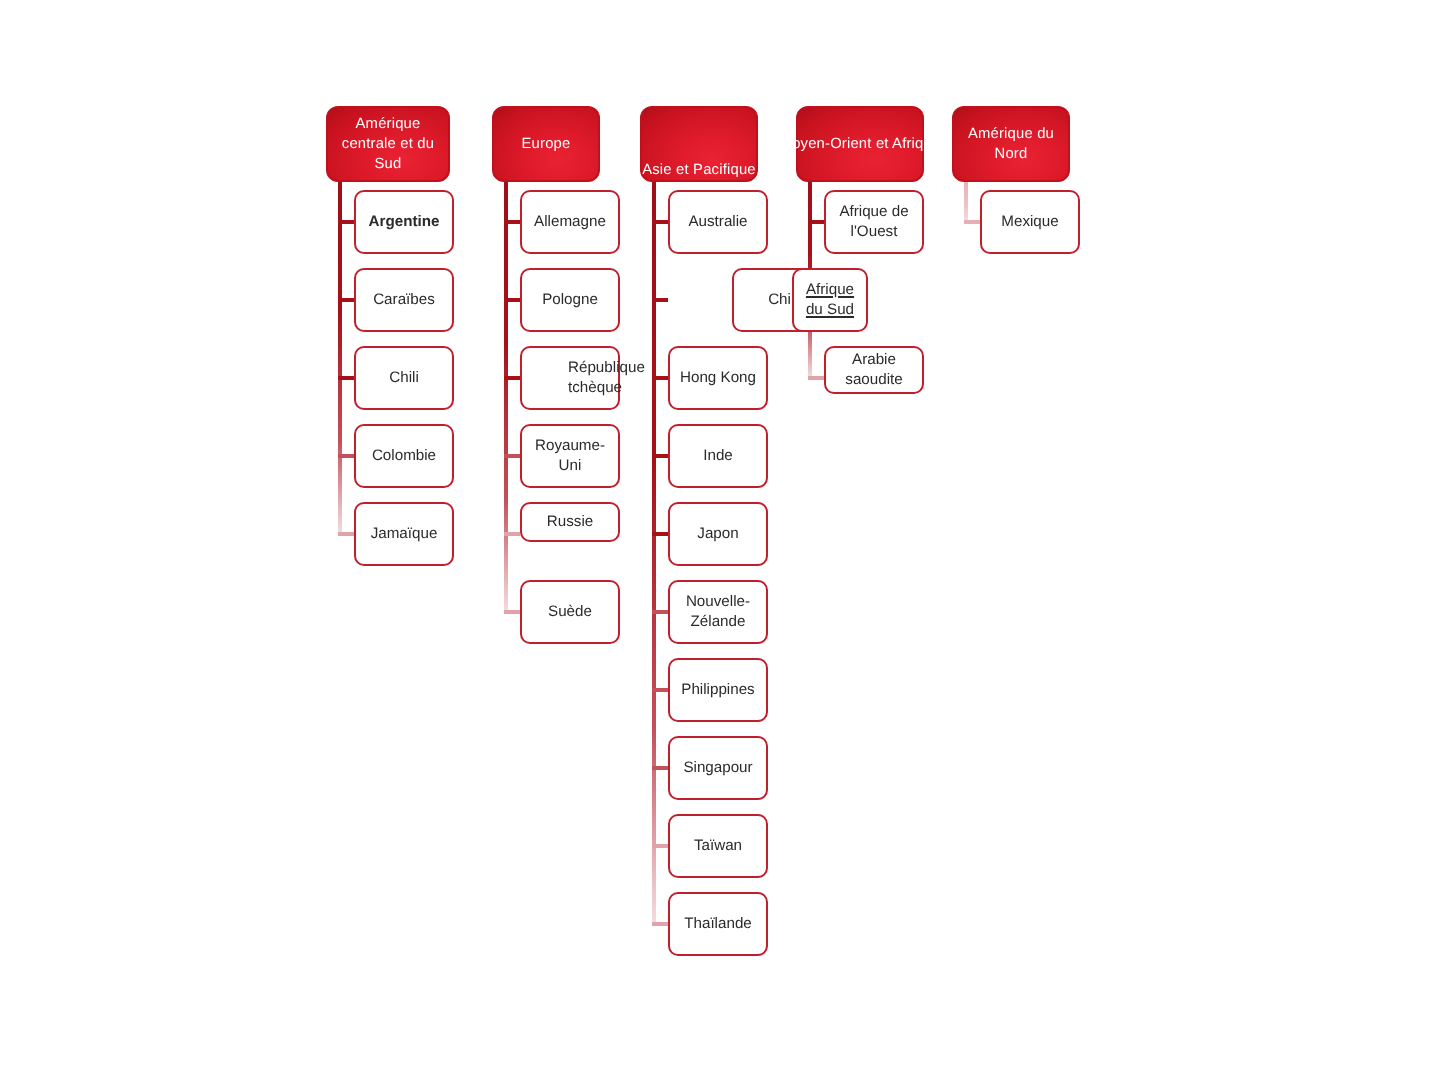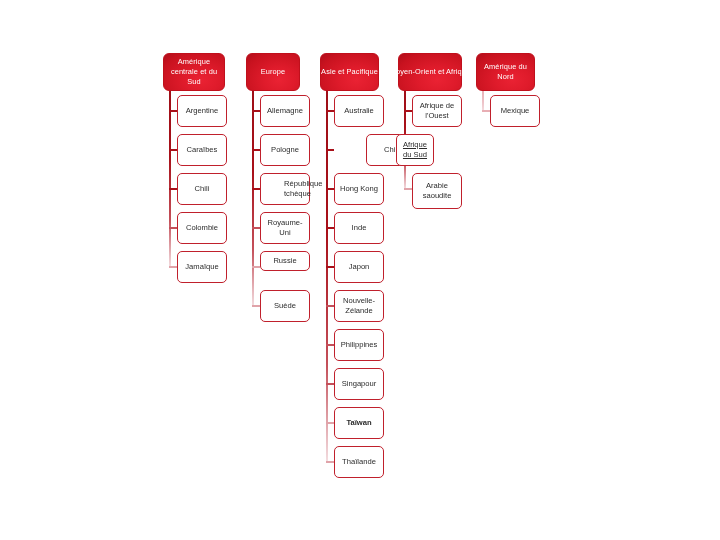--- a/index.html
+++ b/index.html
@@ -106,21 +106,21 @@
 <body>
 
 <div id="canvas">
 
 <div class="column">
       <div class="stem dark" style="left: 169px; top: 89px; height: 178px;"></div>
       <div class="header-box" style="left: 163px; top: 53px; width: 62px; height: 38px;">
         <span class="hlabel">Amérique centrale et du Sud</span>
       </div>
       <div class="elbow" style="left: 169px; top: 110.2px; width: 8px; background: rgb(168, 16, 25);"></div>
-      <div class="leaf-box" style="left: 177px; top: 95px; width: 50px; height: 32px;">
+      <div class="leaf-box" style="left: 177px; top: 95px; width: 50px; height: 32px; font-weight: bold;">
         <span class="llabel">Argentine</span>
       </div>
       <div class="elbow" style="left: 169px; top: 149.2px; width: 8px; background: rgb(168, 16, 25);"></div>
       <div class="leaf-box" style="left: 177px; top: 134px; width: 50px; height: 32px;">
         <span class="llabel">Caraïbes</span>
       </div>
       <div class="elbow" style="left: 169px; top: 188.2px; width: 8px; background: rgb(168, 16, 25);"></div>
       <div class="leaf-box" style="left: 177px; top: 173px; width: 50px; height: 32px; align-items: center;">
         <span class="llabel">Chili</span>
       </div>
@@ -158,21 +158,21 @@
       <div class="leaf-box" style="left: 260px; top: 251px; width: 50px; height: 20px;">
         <span class="llabel">Russie</span>
       </div>
       <div class="elbow" style="left: 252px; top: 305.2px; width: 8px; background: rgb(224, 163, 169);"></div>
       <div class="leaf-box" style="left: 260px; top: 290px; width: 50px; height: 32px;">
         <span class="llabel">Suède</span>
       </div>
     </div>
     <div class="column">
       <div class="stem dark" style="left: 326px; top: 89px; height: 373px;"></div>
-      <div class="header-box" style="left: 320px; top: 53px; width: 59px; height: 38px;">
+      <div class="header-box" style="left: 320px; top: 53px; width: 59px; height: 38px; align-items: flex-end;">
         <span class="hlabel">Asie et Pacifique</span>
       </div>
       <div class="elbow" style="left: 326px; top: 110.2px; width: 8px; background: rgb(168, 16, 25);"></div>
       <div class="leaf-box" style="left: 334px; top: 95px; width: 50px; height: 32px;">
         <span class="llabel">Australie</span>
       </div>
       <div class="elbow" style="left: 326px; top: 149.2px; width: 8px; background: rgb(168, 16, 25);"></div>
       <div class="leaf-box" style="left: 334px; top: 134px; width: 56px; height: 32px; margin-left: 32px;">
         <span class="llabel">Chine</span>
       </div>
@@ -194,21 +194,21 @@
       </div>
       <div class="elbow" style="left: 326px; top: 344.2px; width: 8px; background: rgb(196, 80, 90);"></div>
       <div class="leaf-box" style="left: 334px; top: 329px; width: 50px; height: 32px;">
         <span class="llabel">Philippines</span>
       </div>
       <div class="elbow" style="left: 326px; top: 383.2px; width: 8px; background: rgb(196, 80, 90);"></div>
       <div class="leaf-box" style="left: 334px; top: 368px; width: 50px; height: 32px;">
         <span class="llabel">Singapour</span>
       </div>
       <div class="elbow" style="left: 326px; top: 422.2px; width: 8px; background: rgb(224, 163, 169);"></div>
-      <div class="leaf-box" style="left: 334px; top: 407px; width: 50px; height: 32px; font-weight: bold;">
+      <div class="leaf-box" style="left: 334px; top: 407px; width: 50px; height: 32px;">
         <span class="llabel">Taïwan</span>
       </div>
       <div class="elbow" style="left: 326px; top: 461.2px; width: 8px; background: rgb(224, 163, 169);"></div>
       <div class="leaf-box" style="left: 334px; top: 446px; width: 50px; height: 32px;">
         <span class="llabel">Thaïlande</span>
       </div>
     </div>
     <div class="column">
       <div class="stem dark" style="left: 404px; top: 89px; height: 100px;"></div>
       <div class="header-box overflow" style="left: 398px; top: 53px; width: 64px; height: 38px;">
@@ -216,21 +216,21 @@
       </div>
       <div class="elbow" style="left: 404px; top: 110.2px; width: 8px; background: rgb(168, 16, 25);"></div>
       <div class="leaf-box" style="left: 412px; top: 95px; width: 50px; height: 32px;">
         <span class="llabel">Afrique de l'Ouest</span>
       </div>
       <div class="elbow" style="left: 404px; top: 149.2px; width: 8px; background: rgb(168, 16, 25);"></div>
       <div class="leaf-box" style="left: 396px; top: 134px; width: 38px; height: 32px; text-decoration: underline;">
         <span class="llabel">Afrique du Sud</span>
       </div>
       <div class="elbow" style="left: 404px; top: 188.2px; width: 8px; background: rgb(224, 163, 169);"></div>
-      <div class="leaf-box" style="left: 412px; top: 173px; width: 50px; height: 36px; text-align: center;">
+      <div class="leaf-box" style="left: 412px; top: 173px; width: 50px; height: 24px; text-align: center;">
         <span class="llabel">Arabie saoudite</span>
       </div>
     </div>
     <div class="column">
       <div class="stem light" style="left: 482px; top: 89px; height: 22px;"></div>
       <div class="header-box" style="left: 476px; top: 53px; width: 59px; height: 38px;">
         <span class="hlabel">Amérique du Nord</span>
       </div>
       <div class="elbow" style="left: 482px; top: 110.2px; width: 8px; background: rgb(232, 174, 180);"></div>
       <div class="leaf-box" style="left: 490px; top: 95px; width: 50px; height: 32px;">

